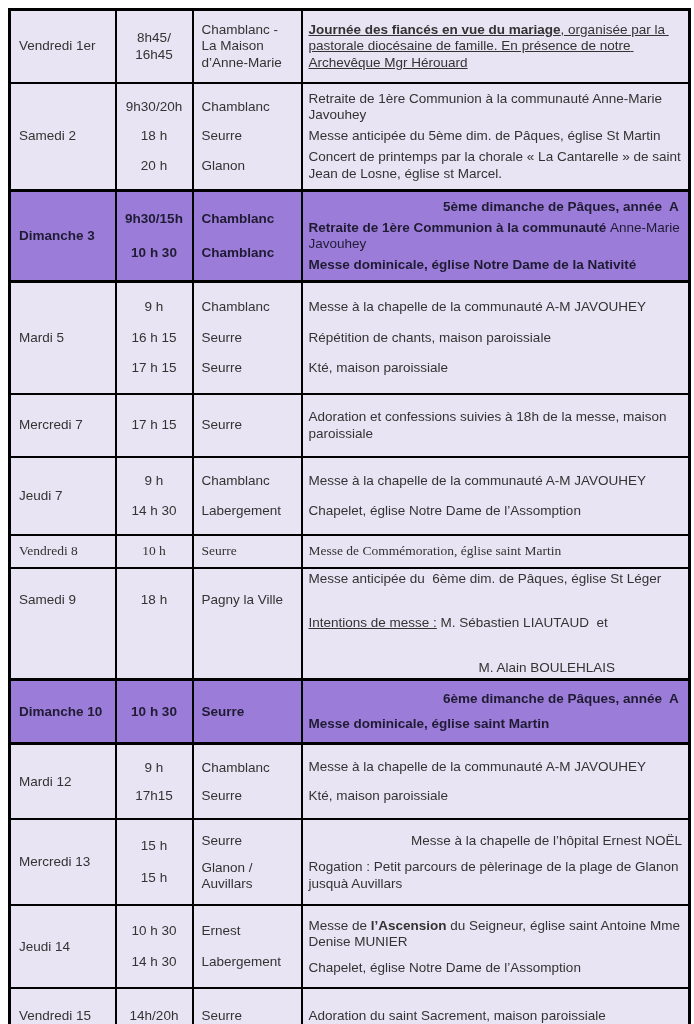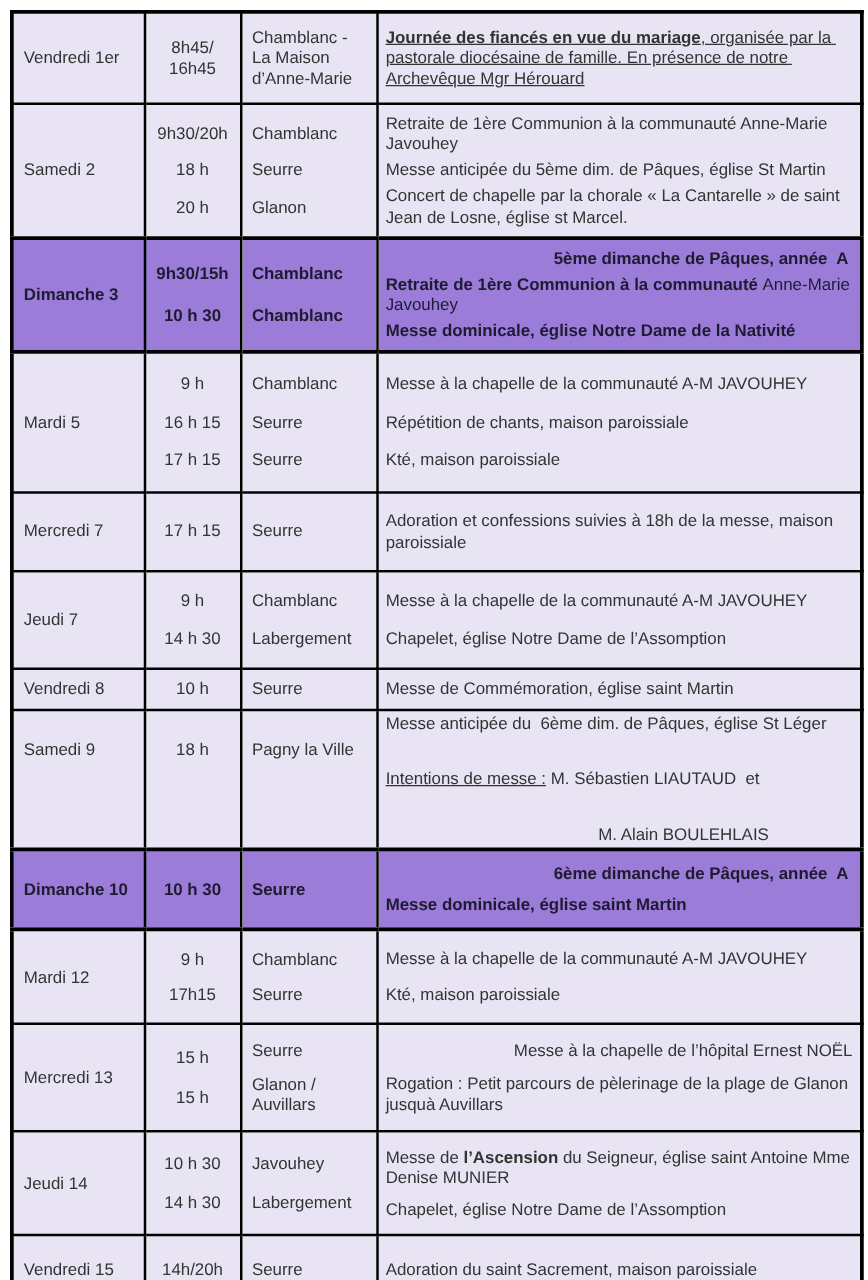--- a/index.html
+++ b/index.html
@@ -102,21 +102,21 @@
             <div class="cellflex" style="min-height: 101px;">
               <div class="entry loc-entry">Chamblanc</div>
               <div class="entry loc-entry">Seurre</div>
               <div class="entry loc-entry">Glanon</div>
             </div>
           </td>
           <td>
             <div class="cellflex" style="min-height: 101px;">
               <div class="para"><span>Retraite de 1ère Communion à la communauté Anne-Marie Javouhey</span></div>
               <div class="para"><span>Messe anticipée du 5ème dim. de Pâques, église St Martin</span></div>
-              <div class="para"><span>Concert de chapelle par la chorale « La Cantarelle » de saint Jean de Losne, église st Marcel.</span></div>
+              <div class="para"><span>Concert de printemps par la chorale « La Cantarelle » de saint Jean de Losne, église st Marcel.</span></div>
             </div>
           </td>
         </tr>
         <tr class="row hl" style="height: 90px;">
           <td>
             <div class="cellflex" style="min-height: 84px;">
               <div class="day">Dimanche 3</div>
             </div>
           </td>
           <td>
@@ -207,21 +207,21 @@
               <div class="entry loc-entry">Labergement</div>
             </div>
           </td>
           <td>
             <div class="cellflex" style="min-height: 72px;">
               <div class="para"><span>Messe à la chapelle de la communauté A-M JAVOUHEY</span></div>
               <div class="para"><span>Chapelet, église Notre Dame de l’Assomption</span></div>
             </div>
           </td>
         </tr>
-        <tr class="row" style="height: 23px;">
+        <tr class="row" style="height: 23px; font-family: Liberation Serif, serif;">
           <td>
             <div class="cellflex" style="min-height: 27px;">
               <div class="day">Vendredi 8</div>
             </div>
           </td>
           <td>
             <div class="cellflex" style="min-height: 27px;">
               <div class="entry time-entry">10 h</div>
             </div>
           </td>
@@ -341,21 +341,21 @@
             </div>
           </td>
           <td>
             <div class="cellflex" style="min-height: 77px;">
               <div class="entry time-entry">10 h 30</div>
               <div class="entry time-entry">14 h 30</div>
             </div>
           </td>
           <td>
             <div class="cellflex" style="min-height: 77px;">
-              <div class="entry loc-entry">Javouhey</div>
+              <div class="entry loc-entry">Ernest</div>
               <div class="entry loc-entry">Labergement</div>
             </div>
           </td>
           <td>
             <div class="cellflex" style="min-height: 77px;">
               <div class="para"><span>Messe de </span><span class="b ">l’Ascension</span><span> du Seigneur, église saint Antoine Mme Denise MUNIER</span></div>
               <div class="para"><span>Chapelet, église Notre Dame de l’Assomption</span></div>
             </div>
           </td>
         </tr>

